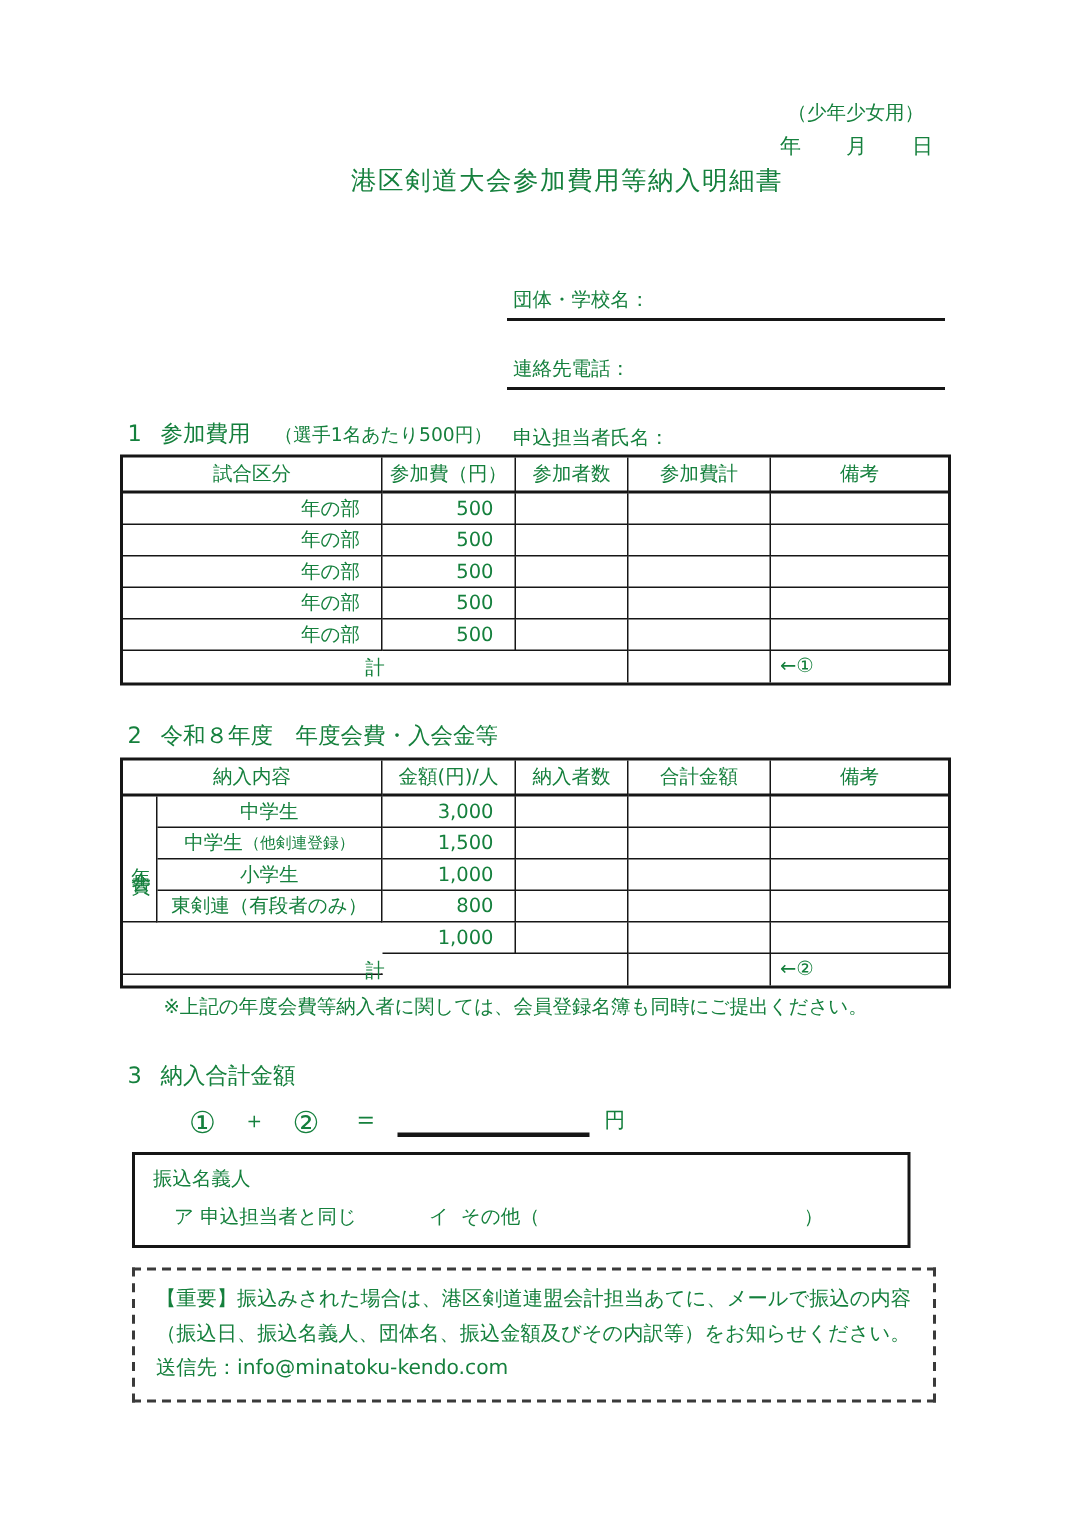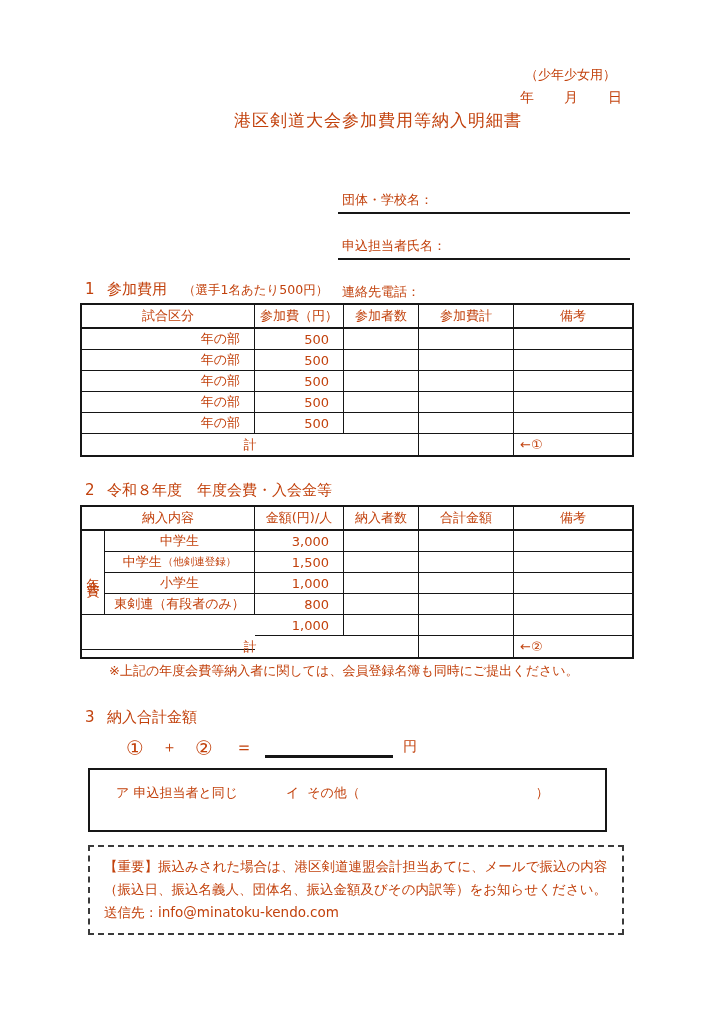--- a/index.html
+++ b/index.html
@@ -1,21 +1,21 @@
 <!DOCTYPE html>
 <html lang="ja"><head>
 <meta charset="utf-8">
 <style>
   html,body{margin:0;padding:0;background:#e8e8e8;}
   .page{
     position:relative;
     width:724px;height:1024px;
     background:#ffffff;
     font-family:"DejaVu Sans",sans-serif;
-    color:#c2410c;
+    color:#15803d;
     margin:0 auto;
     overflow:hidden;
   }
   .abs{position:absolute;}
 
   
   .audience{top:66px;right:108px;font-size:13px;}
   .dateline{top:89px;right:102px;display:flex;gap:30px;font-size:14px;}
   .doc-title{top:109px;left:16px;width:100%;text-align:center;font-size:17px;letter-spacing:1px;}
 
@@ -105,24 +105,24 @@
     <span>月</span>
     <span>日</span>
   </div>
   <div class="abs doc-title">港区剣道大会参加費用等納入明細書</div>
 
   <div class="abs fields">
     <div class="field-row">
       <span>団体・学校名：</span>
     </div>
     <div class="field-row">
+      <span>連絡先電話：</span>
+    </div>
+    <div class="field-row">
       <span>申込担当者氏名：</span>
-    </div>
-    <div class="field-row">
-      <span>連絡先電話：</span>
     </div>
   </div>
 
   <div class="abs sec-heading" style="top:280px;left:85px;">
     <span class="num">1</span>
     <span>参加費用</span>
     <span class="note">（選手1名あたり500円）</span>
   </div>
 
   <div class="abs tbl t1" style="top:303px;left:80px;">
@@ -231,20 +231,21 @@
   <div class="abs formula" style="top:733px;left:126px;">
     <span class="circ">①</span>
     <span class="op">＋</span>
     <span class="circ circ2">②</span>
     <span class="eq">＝</span>
     <span class="fill-line"></span>
     <span class="unit">円</span>
   </div>
 
   <div class="abs payer-box" style="top:768px;left:88px;width:519px;height:64px;">
+    <div>振込名義人</div>
     <div class="payer-options">
       <span>ア 申込担当者と同じ</span>
       <span class="opt-b">イ その他（</span>
       <span class="paren-gap"></span>
       <span>）</span>
     </div>
   </div>
 
   <div class="abs important-box" style="top:845px;left:88px;width:536px;">
     <span>【重要】振込みされた場合は、港区剣道連盟会計担当あてに、メールで振込の内容（振込日、振込名義人、団体名、振込金額及びその内訳等）をお知らせください。 送信先：info@minatoku-kendo.com</span>

